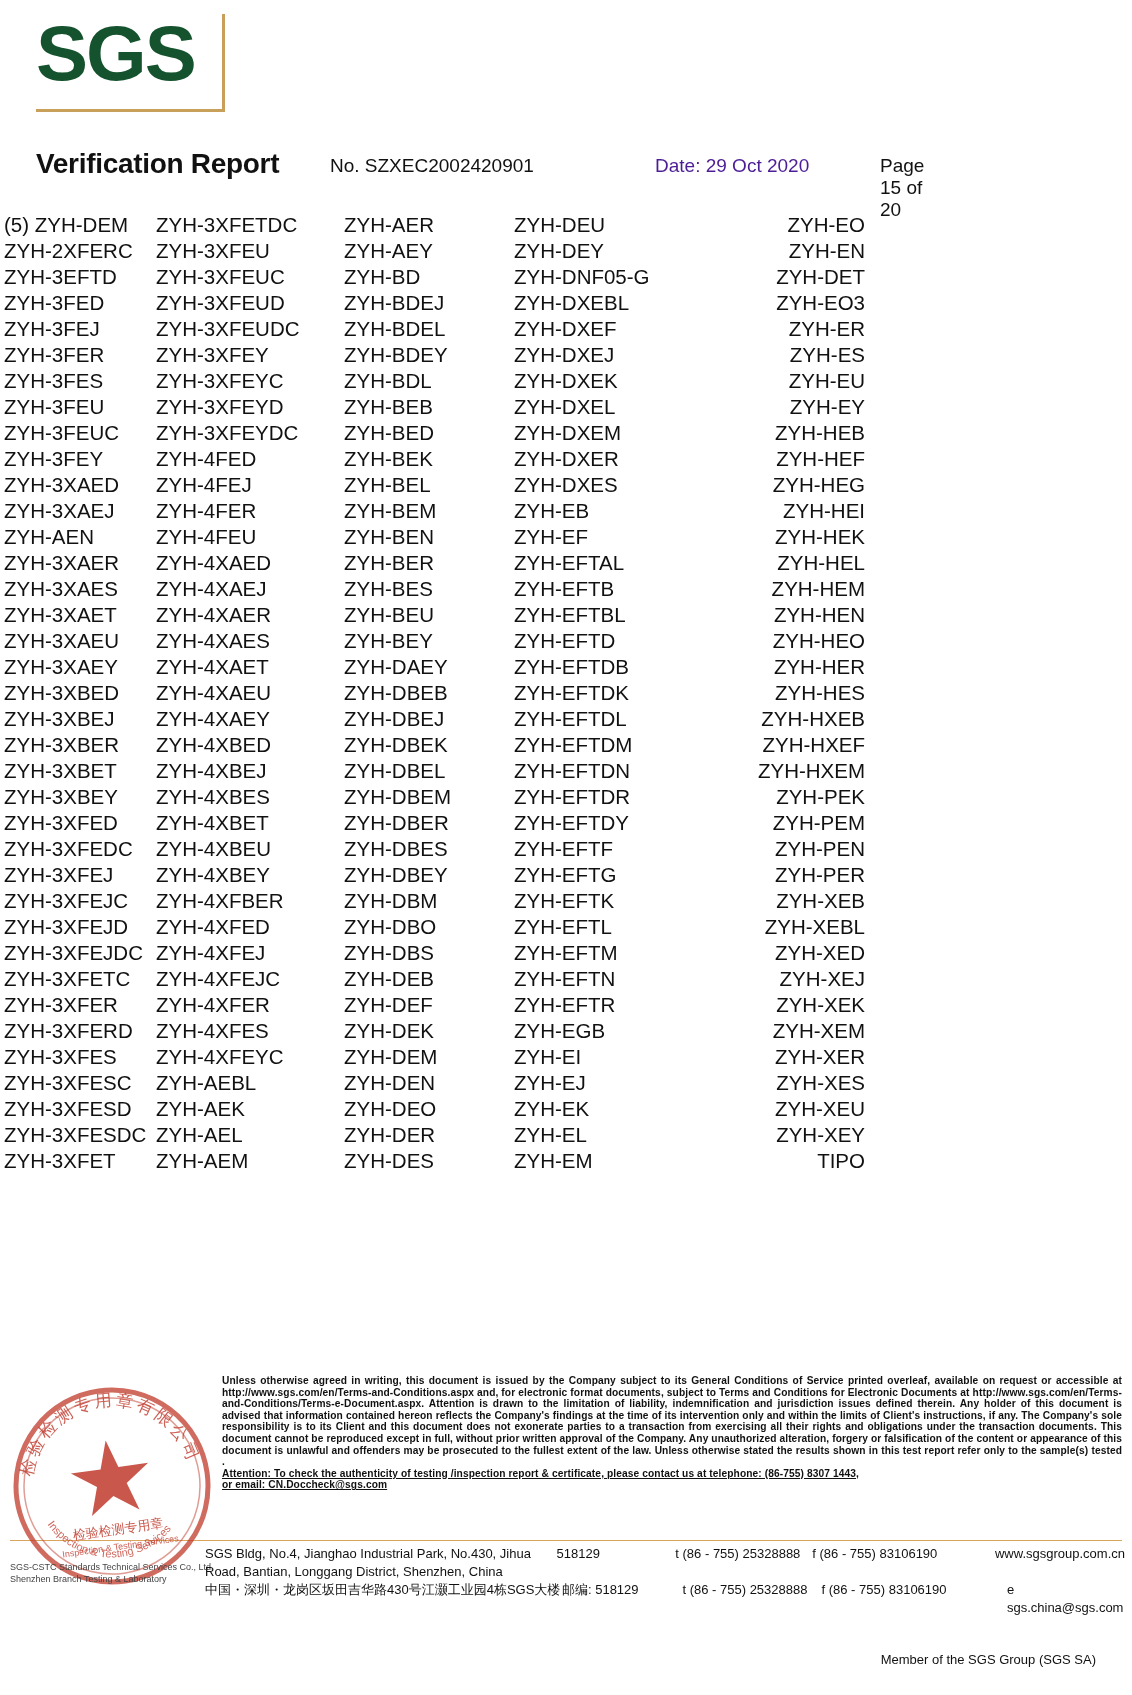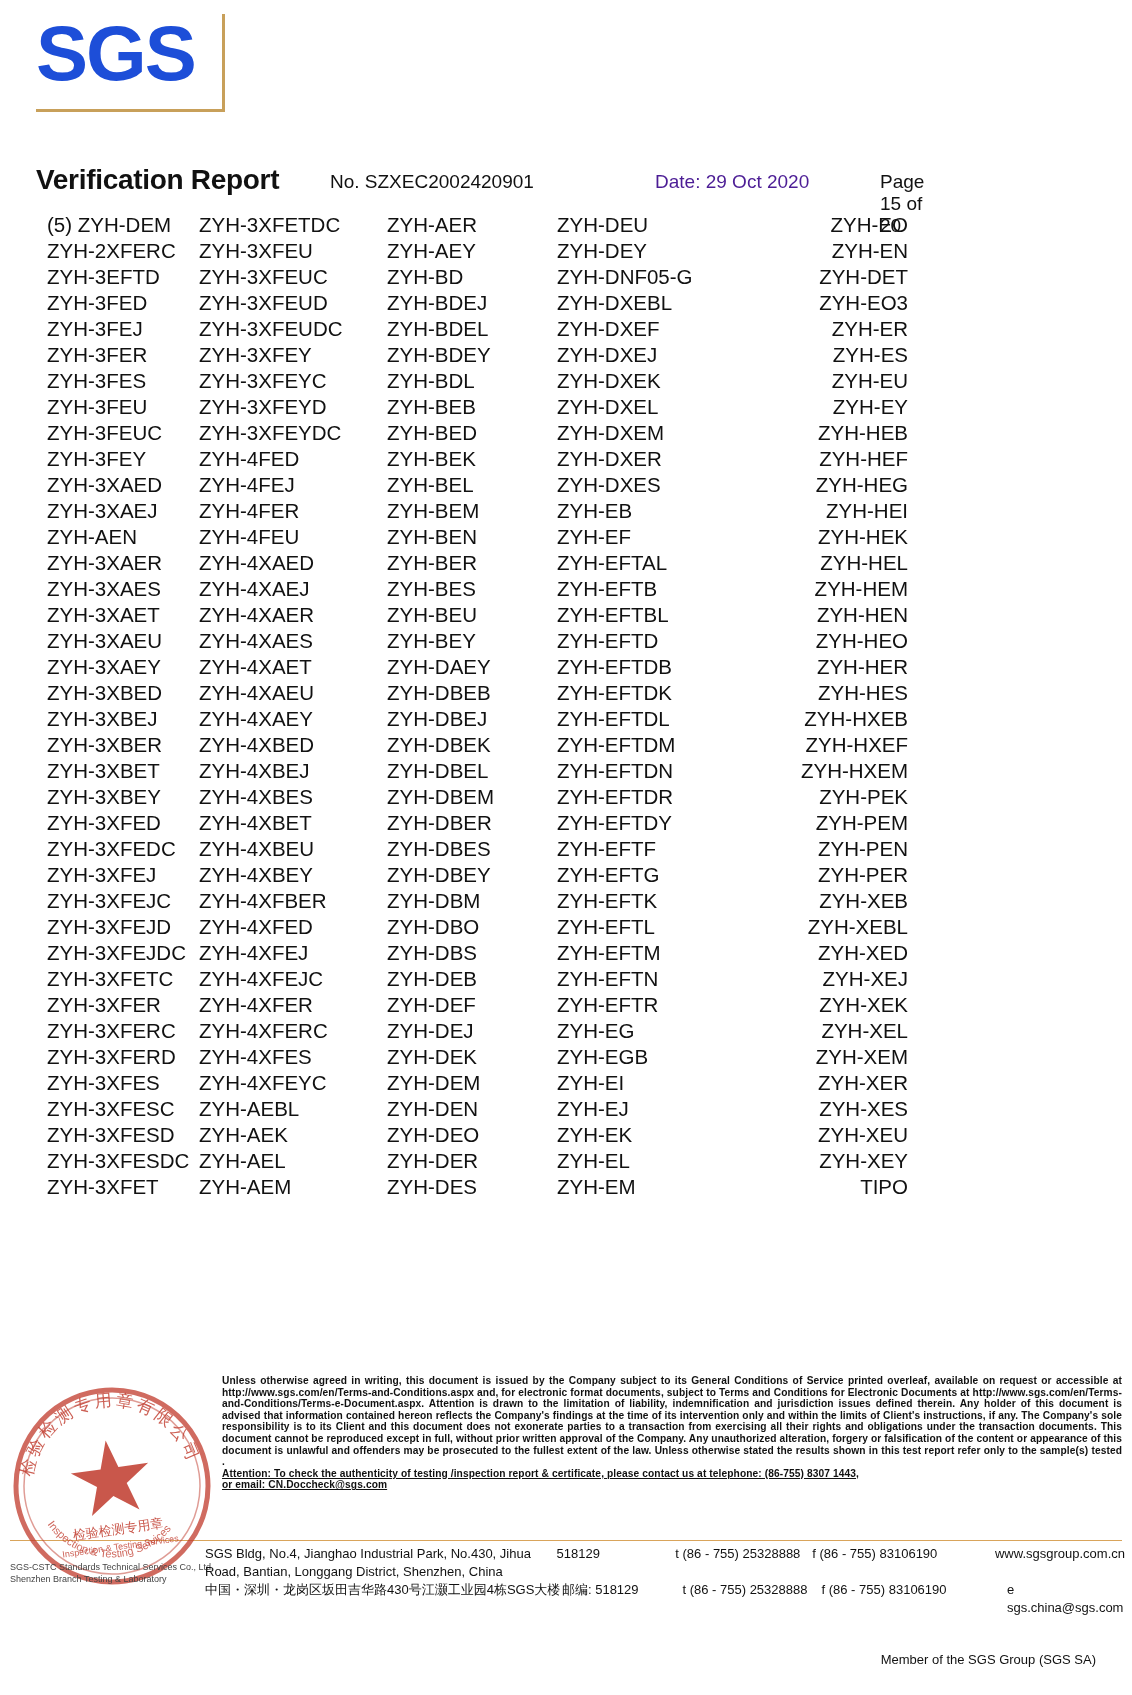--- a/index.html
+++ b/index.html
@@ -27,21 +27,21 @@
     left: 36px;
     top: 10px;
     width: 200px;
     height: 100px;
   }
   .logo-text {
     font-family: "Liberation Sans", sans-serif;
     font-size: 78px;
     font-weight: bold;
     letter-spacing: -2px;
-    color: #1d4ed8;
+    color: #14532d;
     line-height: 86px;
   }
   .logo-rule-v {
     position: absolute;
     left: 186px;
     top: 4px;
     width: 3px;
     height: 96px;
     background: #c8a05a;
   }
@@ -50,21 +50,21 @@
     left: 0px;
     top: 99px;
     width: 189px;
     height: 3px;
     background: #c8a05a;
   }
   
   .title-row {
     position: absolute;
     left: 0;
-    top: 164px;
+    top: 148px;
     width: 932px;
     height: 40px;
   }
   .doc-title {
     position: absolute;
     left: 36px;
     top: 0px;
     font-size: 28px;
     font-weight: bold;
     letter-spacing: -0.3px;
@@ -90,21 +90,20 @@
     top: 7px;
     font-size: 19px;
     color: #111;
   }
   
   .codes {
     position: absolute;
     left: 0px;
     top: 212px;
     width: 1060px;
-    padding-left: 43px;
   }
   .code-row {
     display: grid;
     grid-template-columns: 150px 190px 170px 175px 180px;
     height: 26px;
     line-height: 26px;
     font-size: 20.5px;
     white-space: nowrap;
     color: #111;
   }
@@ -435,27 +434,20 @@
       </div>
 
     <div class="code-row">
         <span class="c0">ZYH-3XFER</span>
         <span class="c1">ZYH-4XFER</span>
         <span class="c2">ZYH-DEF</span>
         <span class="c3">ZYH-EFTR</span>
         <span class="c4">ZYH-XEK</span>
       </div>
 
-    <div class="code-row">
-        <span class="c0">ZYH-3XFERC</span>
-        <span class="c1">ZYH-4XFERC</span>
-        <span class="c2">ZYH-DEJ</span>
-        <span class="c3">ZYH-EG</span>
-        <span class="c4">ZYH-XEL</span>
-      </div>
 
     <div class="code-row">
         <span class="c0">ZYH-3XFERD</span>
         <span class="c1">ZYH-4XFES</span>
         <span class="c2">ZYH-DEK</span>
         <span class="c3">ZYH-EGB</span>
         <span class="c4">ZYH-XEM</span>
       </div>
 
 

